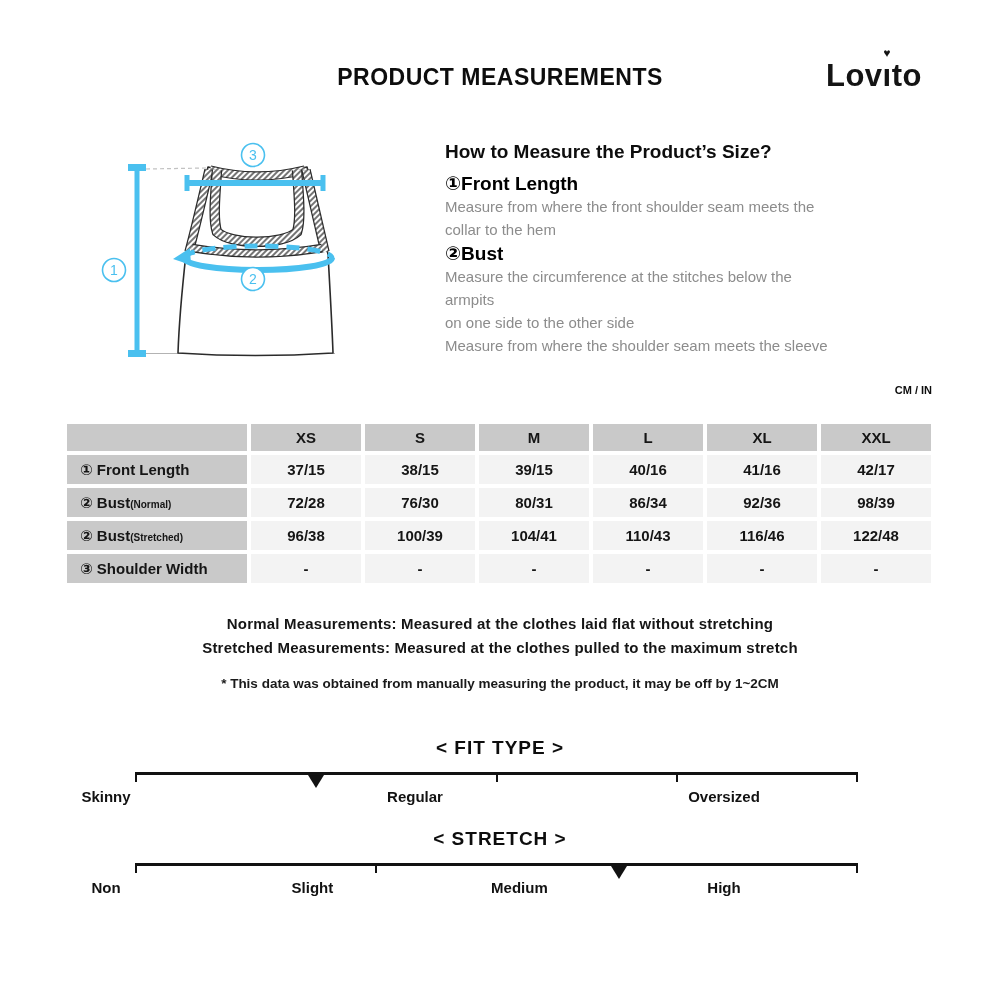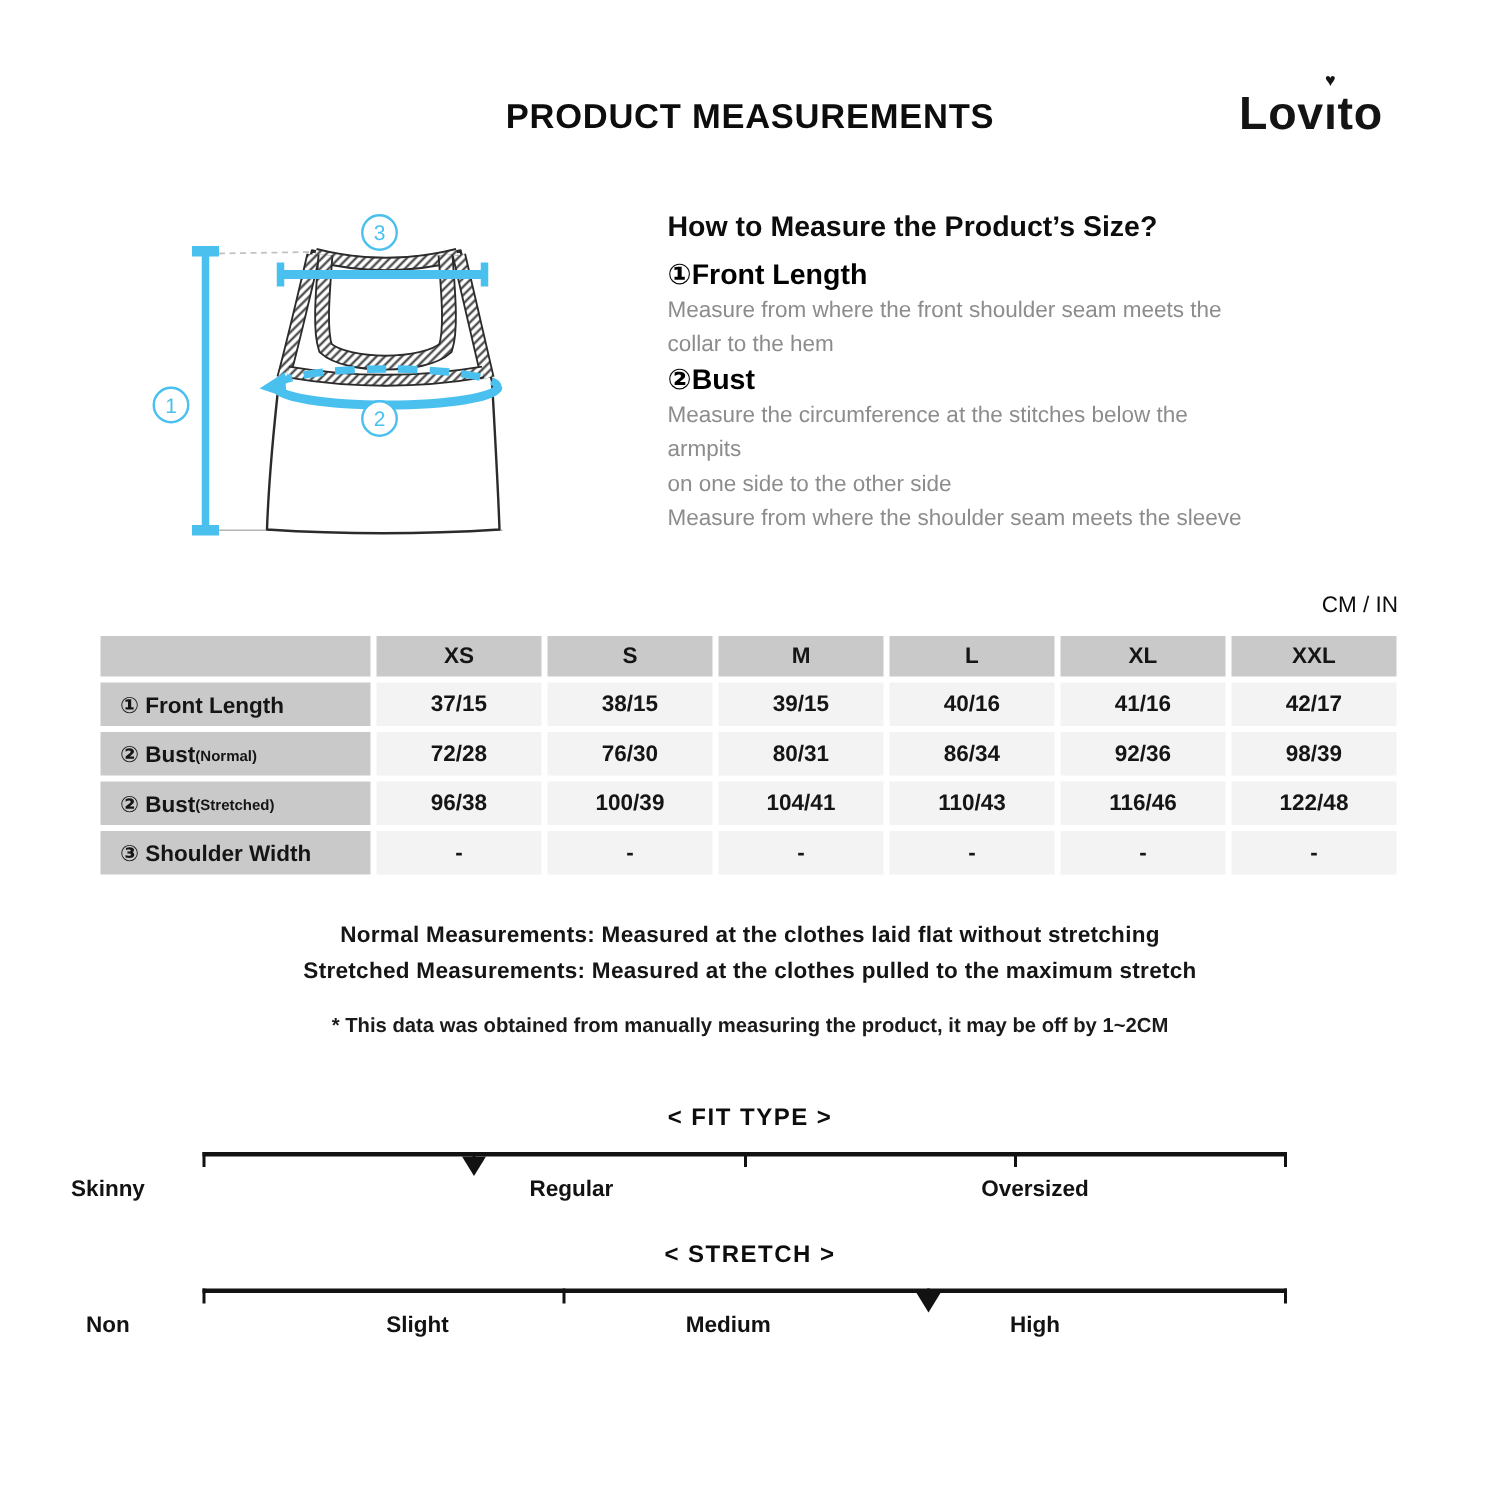--- a/index.html
+++ b/index.html
@@ -23,48 +23,48 @@
   .svg-blue-s{stroke:var(--accent-blue,#4ac0ef);}
   .svg-blue-f{fill:var(--accent-blue,#4ac0ef);}
   .circ-num{font-family:"Liberation Sans","DejaVu Sans",sans-serif;font-size:14px;fill:var(--accent-blue,#4ac0ef);}
   
   .howto{position:absolute;left:445px;top:141px;width:480px;}
   .howto-title{margin:0 0 9px 0;font-size:19px;font-weight:700;color:#0d0d0d;}
   .ht-label{font-size:19px;font-weight:700;color:#000000;line-height:23.2px;}
   .ht-desc{font-size:15px;font-weight:400;color:var(--gray-text,#8c8c8c);line-height:23.2px;}
   .ht-desc span{display:block;}
   
-  .unit{position:absolute;top:395px;right:68px;font-size:15px;font-weight:400;color:#0d0d0d;}
+  .unit{position:absolute;top:384px;right:68px;font-size:11px;font-weight:700;color:#0d0d0d;}
   .mtable{
     position:absolute;left:67px;top:424px;width:864px;
     display:grid;grid-template-columns:180px repeat(6,1fr);
     grid-template-rows:27px repeat(4,29px);gap:4px;
   }
   .th{background:var(--table-header-bg,#c9c9c9);display:flex;align-items:center;justify-content:center;
       font-size:15px;font-weight:700;color:#151515;}
   .rl{background:var(--table-header-bg,#c9c9c9);display:flex;align-items:center;
       padding-left:13px;font-size:15px;font-weight:700;color:#151515;white-space:nowrap;}
   .rl .sub{font-size:10px;font-weight:700;position:relative;top:2px;}
   .td{background:var(--cell-bg,#f3f3f3);display:flex;align-items:center;justify-content:center;
       font-size:15px;font-weight:700;color:#151515;}
   
   .notes{position:absolute;left:0;top:612px;width:1000px;text-align:center;}
   .note-line{font-size:15px;font-weight:700;color:#151515;line-height:24px;letter-spacing:.2px;}
   .note-disclaimer{margin-top:16px;font-size:13.5px;font-weight:600;color:#1a1a1a;}
   
   .scale{position:absolute;left:0;width:1000px;}
   .scale-fit{top:737px;}
   .scale-stretch{top:828px;}
-  .scale-title{text-align:center;font-size:16px;font-weight:700;letter-spacing:1px;color:#0d0d0d;}
+  .scale-title{text-align:center;font-size:19px;font-weight:700;letter-spacing:1px;color:#0d0d0d;}
   .scale-bar{position:relative;margin:13px 0 0 135px;width:723px;height:13px;}
   .scale-line{position:absolute;left:0;right:0;top:0;height:3px;background:#121212;}
   .tick{position:absolute;top:0;width:2px;height:10px;background:#121212;}
   .marker{position:absolute;top:3px;width:0;height:0;transform:translateX(-50%);
           border-left:8px solid transparent;border-right:8px solid transparent;border-top:13px solid #121212;}
-  .scale-labels{position:relative;margin-left:72px;width:618px;height:20px;margin-top:3px;}
+  .scale-labels{position:relative;margin-left:106px;width:618px;height:20px;margin-top:3px;}
   .scale-label{position:absolute;top:0;transform:translateX(-50%);white-space:nowrap;
                font-size:15px;font-weight:700;color:#121212;}
 </style>
 </head>
 <body>
 
 <div class="page">
 
   <h1 class="main-title">PRODUCT MEASUREMENTS</h1>
   <div class="brand"><span>Lov</span><span class="iwrap"><span>ı</span><span class="heart">♥</span></span><span>to</span></div>

